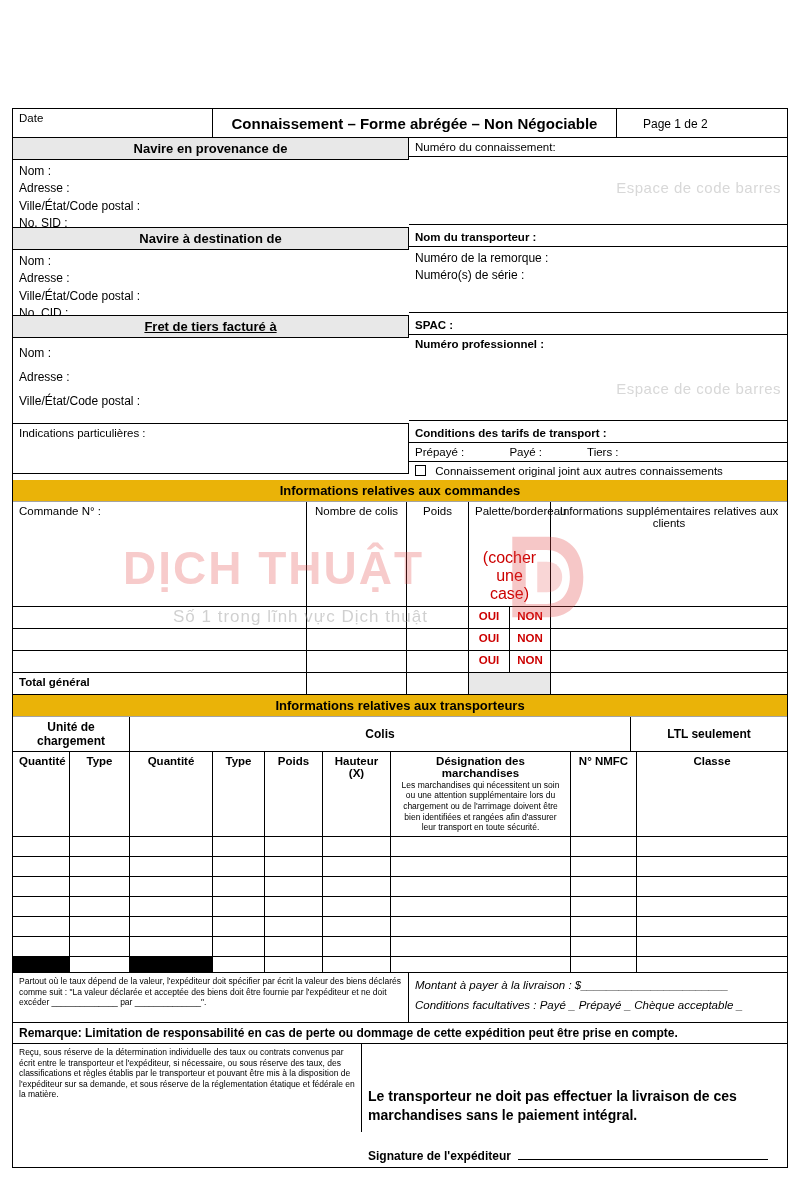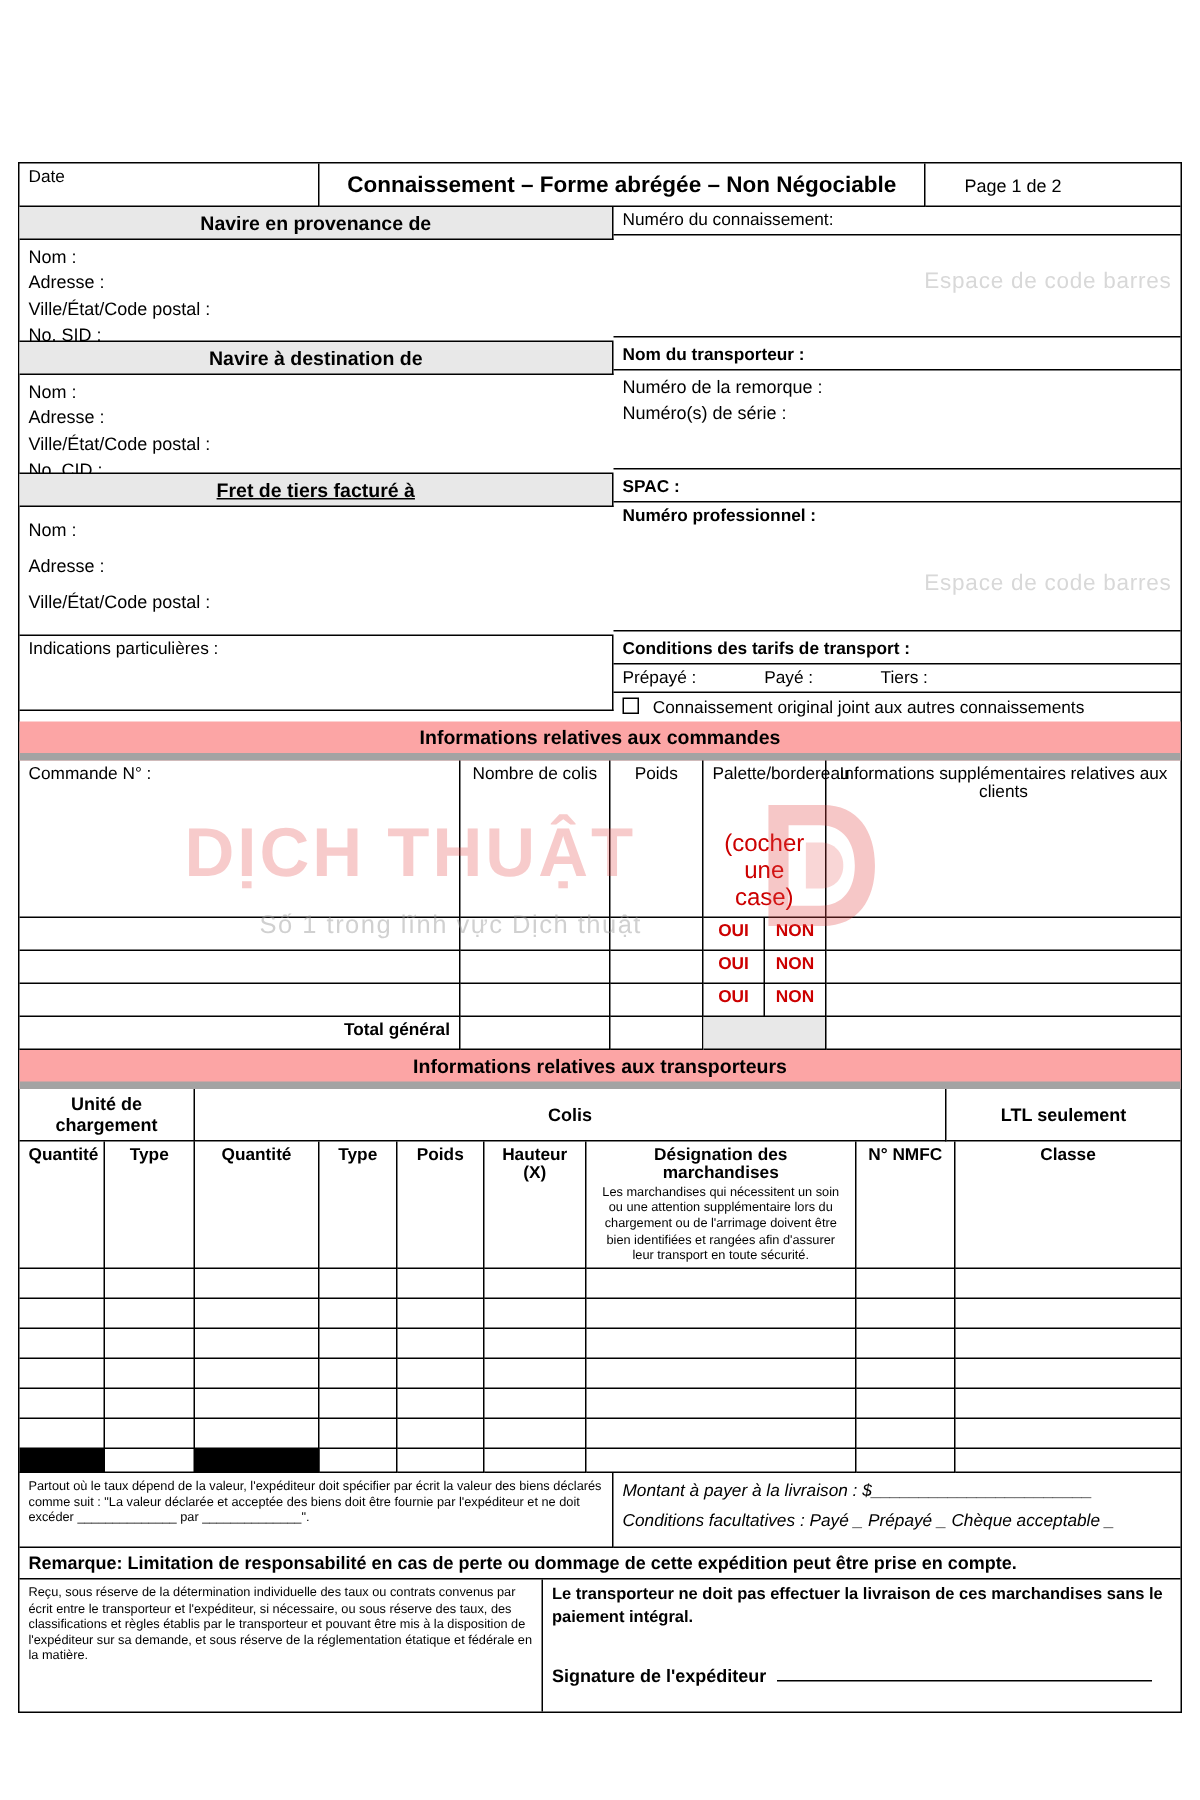--- a/index.html
+++ b/index.html
@@ -69,26 +69,26 @@
 
   .barcode {
     color: #d8d8d8;
     font-size: 15px;
     text-align: right;
     font-weight: normal;
     letter-spacing: 0.5px;
   }
 
   .bandhead {
-    background: #fca5a5;
+    background: #eab308;
     text-align: center;
     font-weight: bold;
     font-size: 13px;
     padding: 3px 0;
-    border-bottom: 5px solid #a3a3a3;
+    border-bottom: 1px solid #a3a3a3;
   }
 
   .tiny { font-size: 8.5px; line-height: 1.25; }
 
   .oui { color: #cc0000; font-weight: bold; }
   .non { color: #cc0000; font-weight: bold; }
 
   
   .wm {
     position: absolute;
@@ -254,21 +254,21 @@
       <div class="row">
         <div class="cell" style="width:294px;height:22px;"></div>
         <div class="cell" style="width:100px;"></div>
         <div class="cell" style="width:62px;"></div>
         <div class="cell ctr oui" style="width:41px;">OUI</div>
         <div class="cell ctr non" style="width:41px;">NON</div>
         <div class="cell nr" style="flex:1;"></div>
       </div>
 
       <div class="row">
-        <div class="cell bold" style="width:294px;height:22px;text-align:right;">Total général</div>
+        <div class="cell bold" style="width:294px;height:22px;">Total général</div>
         <div class="cell" style="width:100px;"></div>
         <div class="cell" style="width:62px;"></div>
         <div class="cell gray" style="width:82px;"></div>
         <div class="cell nr" style="flex:1;"></div>
       </div>
     </div>
 
     <div class="bandhead">Informations relatives aux transporteurs</div>
 
     <div>
@@ -383,21 +383,21 @@
 
     <div class="cell nr" style="border-bottom:1px solid #000;">
       <span class="bold" style="font-size:12px;">Remarque: Limitation de responsabilité en cas de perte ou dommage de cette expédition peut être prise en compte.</span>
     </div>
 
     <div class="row">
       <div class="cell" style="width:349px;height:88px;border-bottom:none;">
         <div class="tiny">Reçu, sous réserve de la détermination individuelle des taux ou contrats convenus par écrit entre le transporteur et l'expéditeur, si nécessaire, ou sous réserve des  taux, des classifications et règles établis par le transporteur et pouvant être  mis à la disposition de l'expéditeur sur sa demande, et sous réserve de la réglementation étatique et fédérale en la matière.</div>
       </div>
       <div class="cell nr" style="flex:1;border-bottom:none;">
-        <div class="bold" style="font-size:11px;line-height:1.35;">Le transporteur ne doit pas effectuer la livraison de ces marchandises sans le paiement intégral.</div>
+        <div class="bold" style="font-size:14px;line-height:1.35;margin-top:40px;">Le transporteur ne doit pas effectuer la livraison de ces marchandises sans le paiement intégral.</div>
         <div class="bold" style="font-size:12px;margin-top:24px;line-height:1.3;">
           <span>Signature de l'expéditeur</span>
           <span style="display:inline-block;border-bottom:1px solid #000;width:250px;margin-left:4px;"></span>
         </div>
       </div>
     </div>
 
     <div class="wm">
       <div class="wm-text">DỊCH THUẬT</div>
       <div class="wm-sub">Số 1 trong lĩnh vực Dịch thuật</div>

